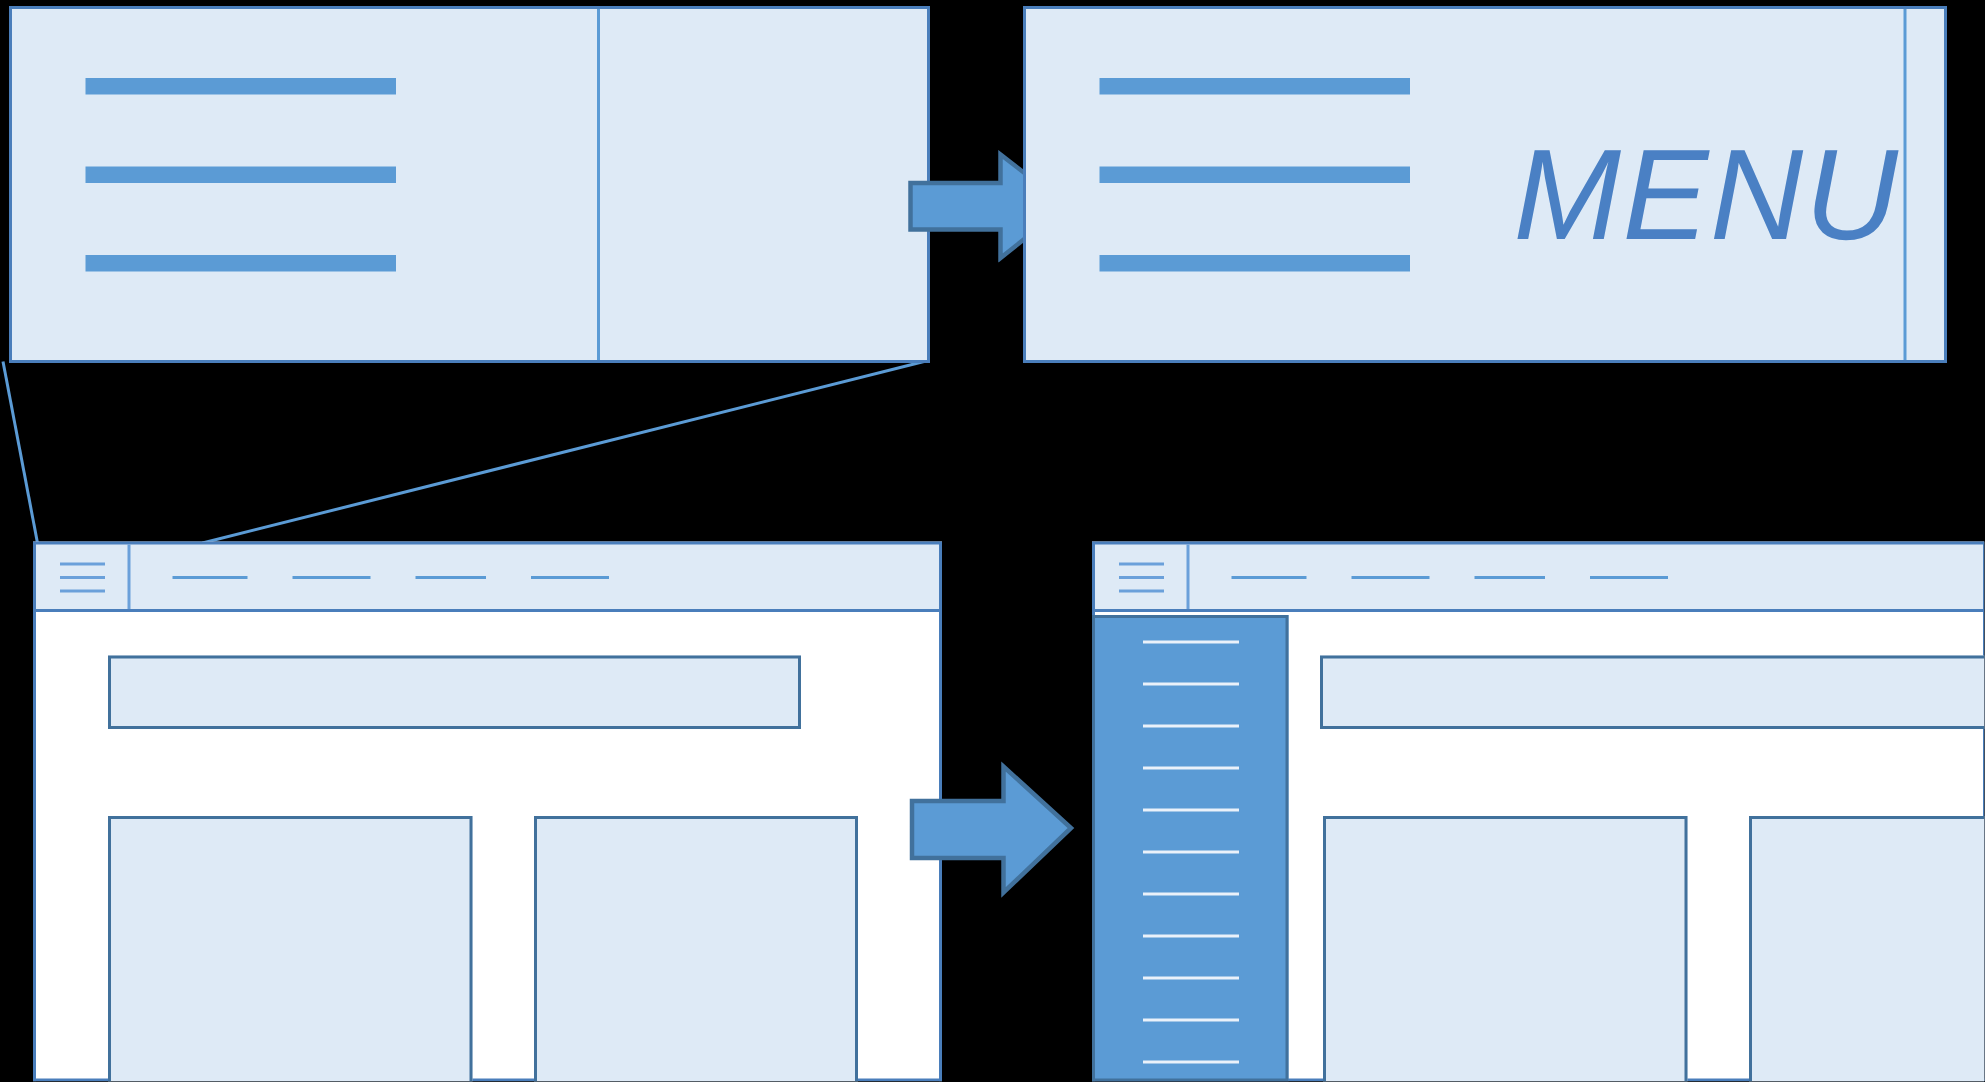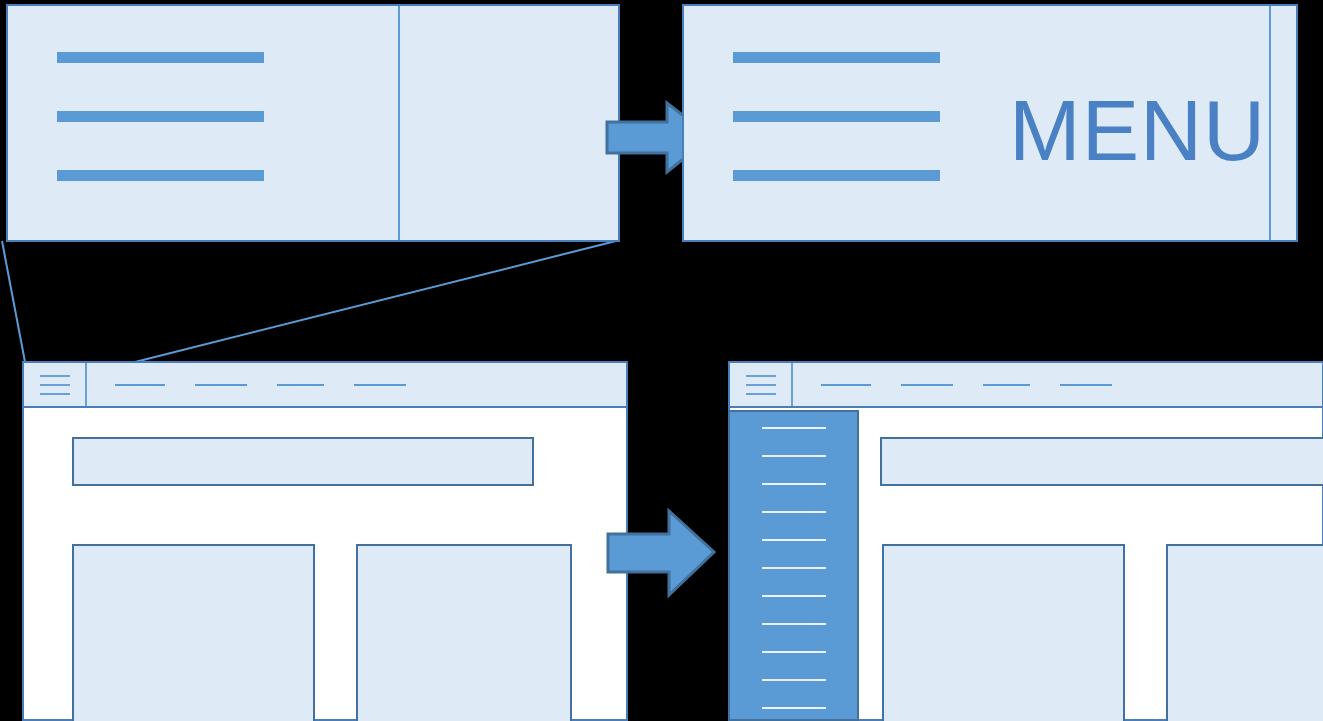--- a/index.html
+++ b/index.html
@@ -18,20 +18,21 @@
     background: #000000;
     overflow: hidden;
   }
 
   
   .panel {
     position: absolute;
     background: #DEEAF6;
     border: 2px solid #4A7EBB;
     box-sizing: border-box;
+    font-style: italic;
   }
   .bar {
     position: absolute;
     background: #5B9BD5;
   }
   .vdiv {
     position: absolute;
     background: #5B9BD5;
     width: 2px;
   }

